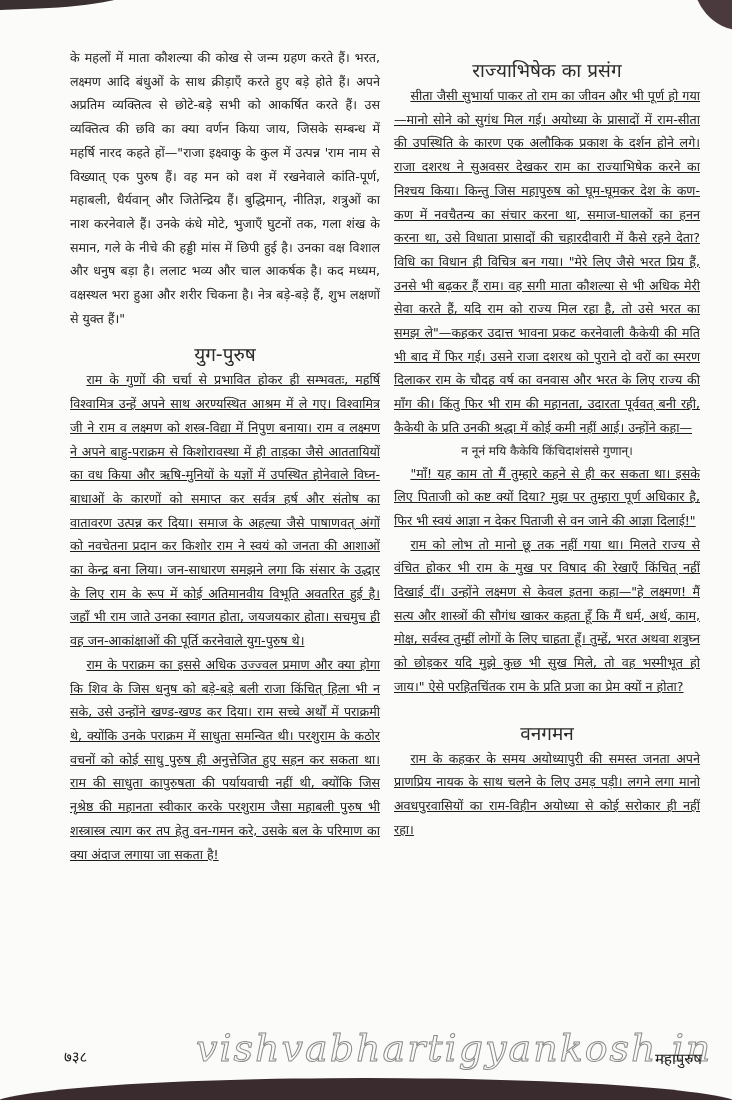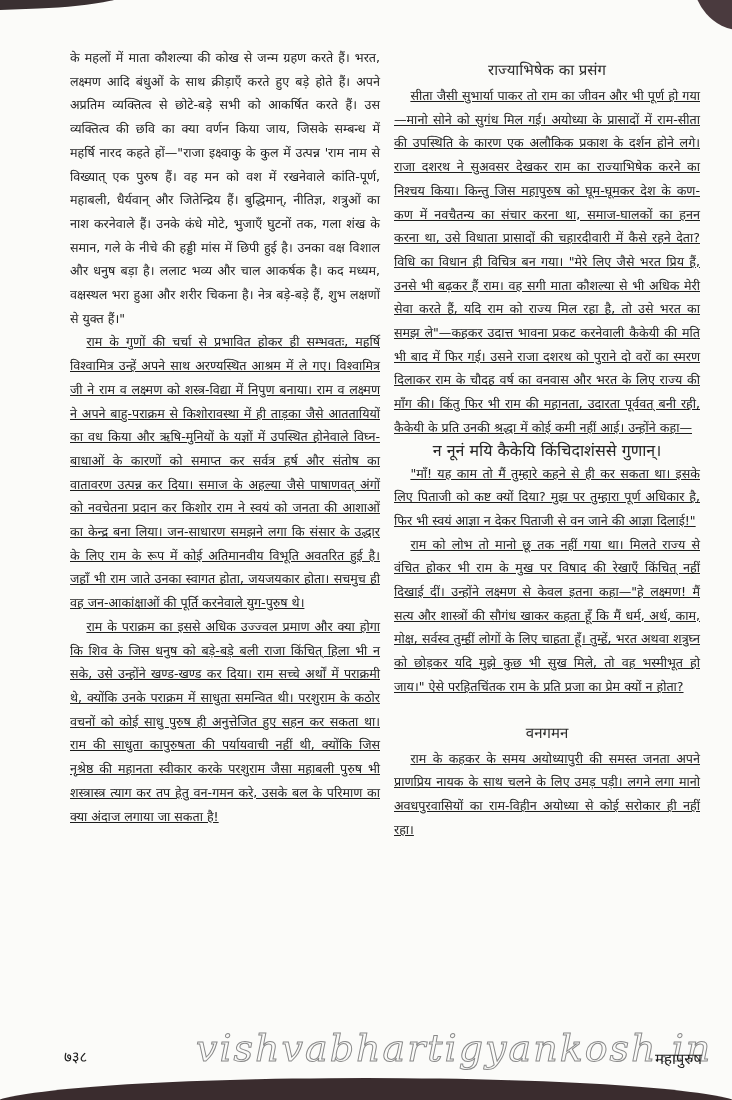--- a/index.html
+++ b/index.html
@@ -24,25 +24,25 @@
   .col {
     position:absolute; top:46px;
     font-size:12.6px; line-height:23.7px;
     text-align:justify;
   }
   .col-left { left:70px; width:310px; }
   .col-right { left:394px; width:306px; top:60px; }
   .col p { margin:0; }
   .col p.indent { text-indent:1.3em;text-decoration:underline; }
   .heading {
-    text-align:center; font-size:15px; color:#2b2b2b;
+    text-align:center; font-size:19px; color:#2b2b2b;
     margin:12px 0 2px 0; line-height:24px;
   }
   .col-right .heading.first { margin-top:-2px; }
-  .verse { text-align:center; font-size:16px; line-height:22px; color:#262626; }
+  .verse { text-align:center; font-size:12px; line-height:22px; color:#262626; }
   .spacer { height:10px; }
   .footer {
     position:absolute; top:1042px; left:64px; right:30px; height:30px;
   }
   .page-number { position:absolute; left:0; top:4px; font-size:15px; }
   .book-title { position:absolute; right:0; top:6px; font-size:15px; }
   .watermark {
     position:absolute; left:100px; top:-16px;
     font-family:"DejaVu Serif", serif; font-style:italic;
     font-size:38px; letter-spacing:2px;
@@ -51,20 +51,21 @@
 </style>
 </head>
 <body>
 
 <div class="shadow-top-left"></div>
 <div class="shadow-top-right"></div>
 <div class="shadow-bottom"></div>
 
 <div class="col col-left">
   <p>के महलों में माता कौशल्या की कोख से जन्म ग्रहण करते हैं। भरत, लक्ष्मण आदि बंधुओं के साथ क्रीड़ाएँ करते हुए बड़े होते हैं। अपने अप्रतिम व्यक्तित्व से छोटे-बड़े सभी को आकर्षित करते हैं। उस व्यक्तित्व की छवि का क्या वर्णन किया जाय, जिसके सम्बन्ध में महर्षि नारद कहते हों—"राजा इक्ष्वाकु के कुल में उत्पन्न 'राम नाम से विख्यात् एक पुरुष हैं। वह मन को वश में रखनेवाले कांति-पूर्ण, महाबली, धैर्यवान् और जितेन्द्रिय हैं। बुद्धिमान्, नीतिज्ञ, शत्रुओं का नाश करनेवाले हैं। उनके कंधे मोटे, भुजाएँ घुटनों तक, गला शंख के समान, गले के नीचे की हड्डी मांस में छिपी हुई है। उनका वक्ष विशाल और धनुष बड़ा है। ललाट भव्य और चाल आकर्षक है। कद मध्यम, वक्षस्थल भरा हुआ और शरीर चिकना है। नेत्र बड़े-बड़े हैं, शुभ लक्षणों से युक्त हैं।"</p>
+  <div class="heading">युग-पुरुष</div>
   <p class="indent">राम के गुणों की चर्चा से प्रभावित होकर ही सम्भवतः, महर्षि विश्वामित्र उन्हें अपने साथ अरण्यस्थित आश्रम में ले गए। विश्वामित्र जी ने राम व लक्ष्मण को शस्त्र-विद्या में निपुण बनाया। राम व लक्ष्मण ने अपने बाहु-पराक्रम से किशोरावस्था में ही ताड़का जैसे आततायियों का वध किया और ऋषि-मुनियों के यज्ञों में उपस्थित होनेवाले विघ्न-बाधाओं के कारणों को समाप्त कर सर्वत्र हर्ष और संतोष का वातावरण उत्पन्न कर दिया। समाज के अहल्या जैसे पाषाणवत् अंगों को नवचेतना प्रदान कर किशोर राम ने स्वयं को जनता की आशाओं का केन्द्र बना लिया। जन-साधारण समझने लगा कि संसार के उद्धार के लिए राम के रूप में कोई अतिमानवीय विभूति अवतरित हुई है। जहाँ भी राम जाते उनका स्वागत होता, जयजयकार होता। सचमुच ही वह जन-आकांक्षाओं की पूर्ति करनेवाले युग-पुरुष थे।</p>
   <p class="indent">राम के पराक्रम का इससे अधिक उज्ज्वल प्रमाण और क्या होगा कि शिव के जिस धनुष को बड़े-बड़े बली राजा किंचित् हिला भी न सके, उसे उन्होंने खण्ड-खण्ड कर दिया। राम सच्चे अर्थों में पराक्रमी थे, क्योंकि उनके पराक्रम में साधुता समन्वित थी। परशुराम के कठोर वचनों को कोई साधु पुरुष ही अनुत्तेजित हुए सहन कर सकता था। राम की साधुता कापुरुषता की पर्यायवाची नहीं थी, क्योंकि जिस नृश्रेष्ठ की महानता स्वीकार करके परशुराम जैसा महाबली पुरुष भी शस्त्रास्त्र त्याग कर तप हेतु वन-गमन करे, उसके बल के परिमाण का क्या अंदाज लगाया जा सकता है!</p>
 </div>
 
 <div class="col col-right">
   <div class="heading first">राज्याभिषेक का प्रसंग</div>
   <p class="indent">सीता जैसी सुभार्या पाकर तो राम का जीवन और भी पूर्ण हो गया—मानो सोने को सुगंध मिल गई। अयोध्या के प्रासादों में राम-सीता की उपस्थिति के कारण एक अलौकिक प्रकाश के दर्शन होने लगे। राजा दशरथ ने सुअवसर देखकर राम का राज्याभिषेक करने का निश्चय किया। किन्तु जिस महापुरुष को घूम-घूमकर देश के कण-कण में नवचैतन्य का संचार करना था, समाज-घालकों का हनन करना था, उसे विधाता प्रासादों की चहारदीवारी में कैसे रहने देता? विधि का विधान ही विचित्र बन गया। "मेरे लिए जैसे भरत प्रिय हैं, उनसे भी बढ़कर हैं राम। वह सगी माता कौशल्या से भी अधिक मेरी सेवा करते हैं, यदि राम को राज्य मिल रहा है, तो उसे भरत का समझ ले"—कहकर उदात्त भावना प्रकट करनेवाली कैकेयी की मति भी बाद में फिर गई। उसने राजा दशरथ को पुराने दो वरों का स्मरण दिलाकर राम के चौदह वर्ष का वनवास और भरत के लिए राज्य की माँग की। किंतु फिर भी राम की महानता, उदारता पूर्ववत् बनी रही, कैकेयी के प्रति उनकी श्रद्धा में कोई कमी नहीं आई। उन्होंने कहा—</p>
   <div class="verse">न नूनं मयि कैकेयि किंचिदाशंससे गुणान्।</div>
   <p class="indent">"माँ! यह काम तो मैं तुम्हारे कहने से ही कर सकता था। इसके लिए पिताजी को कष्ट क्यों दिया? मुझ पर तुम्हारा पूर्ण अधिकार है, फिर भी स्वयं आज्ञा न देकर पिताजी से वन जाने की आज्ञा दिलाई!"</p>
   <p class="indent">राम को लोभ तो मानो छू तक नहीं गया था। मिलते राज्य से वंचित होकर भी राम के मुख पर विषाद की रेखाएँ किंचित् नहीं दिखाई दीं। उन्होंने लक्ष्मण से केवल इतना कहा—"हे लक्ष्मण! मैं सत्य और शास्त्रों की सौगंध खाकर कहता हूँ कि मैं धर्म, अर्थ, काम, मोक्ष, सर्वस्व तुम्हीं लोगों के लिए चाहता हूँ। तुम्हें, भरत अथवा शत्रुघ्न को छोड़कर यदि मुझे कुछ भी सुख मिले, तो वह भस्मीभूत हो जाय।" ऐसे परहितचिंतक राम के प्रति प्रजा का प्रेम क्यों न होता?</p>

